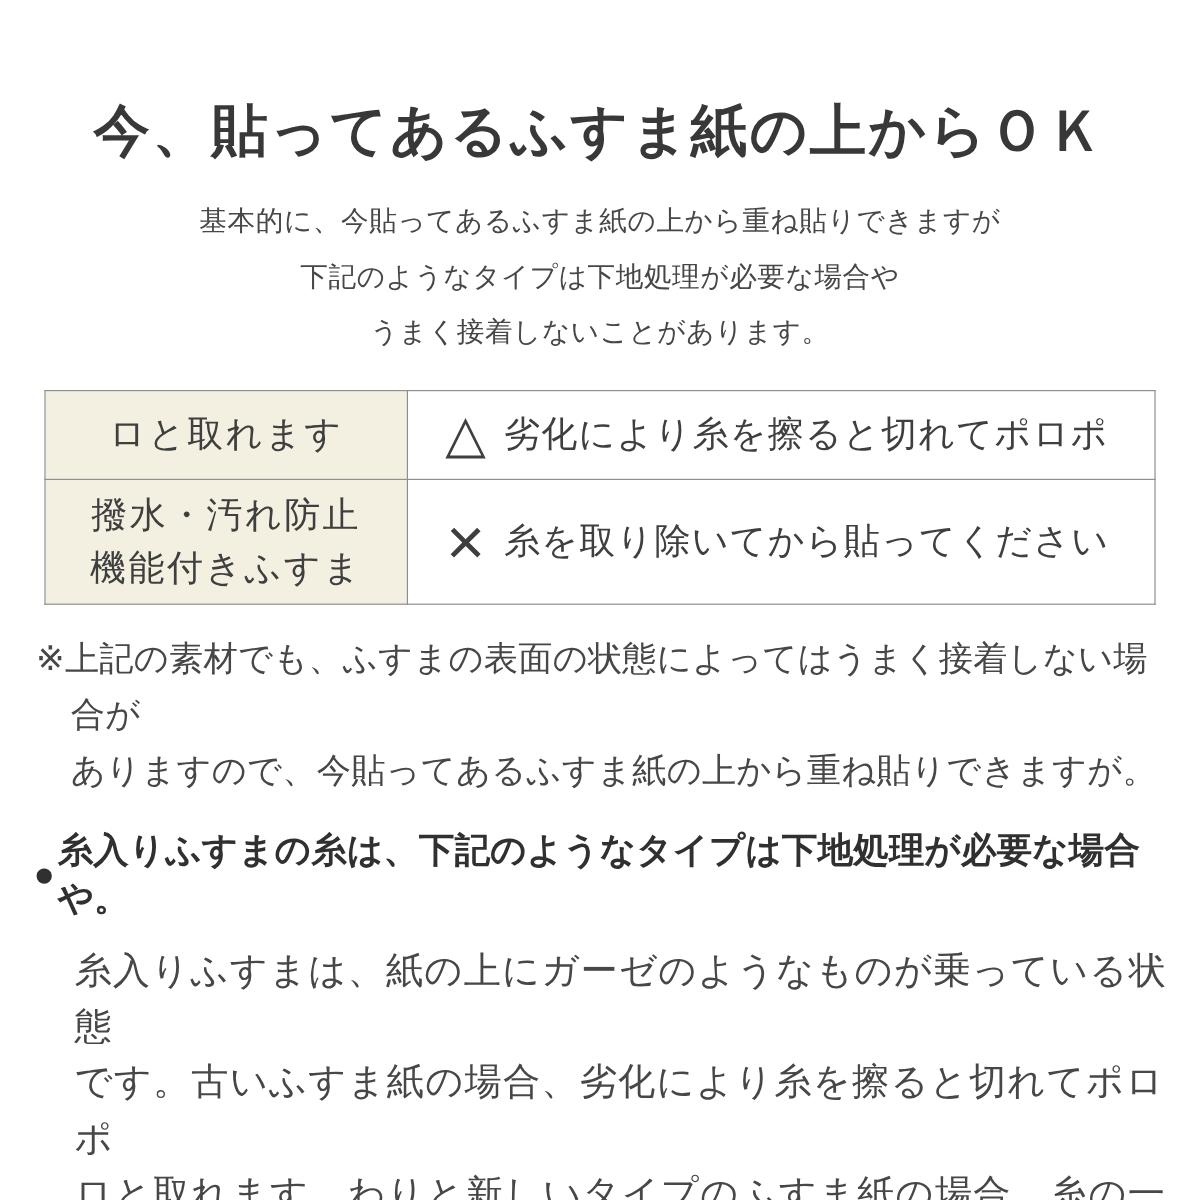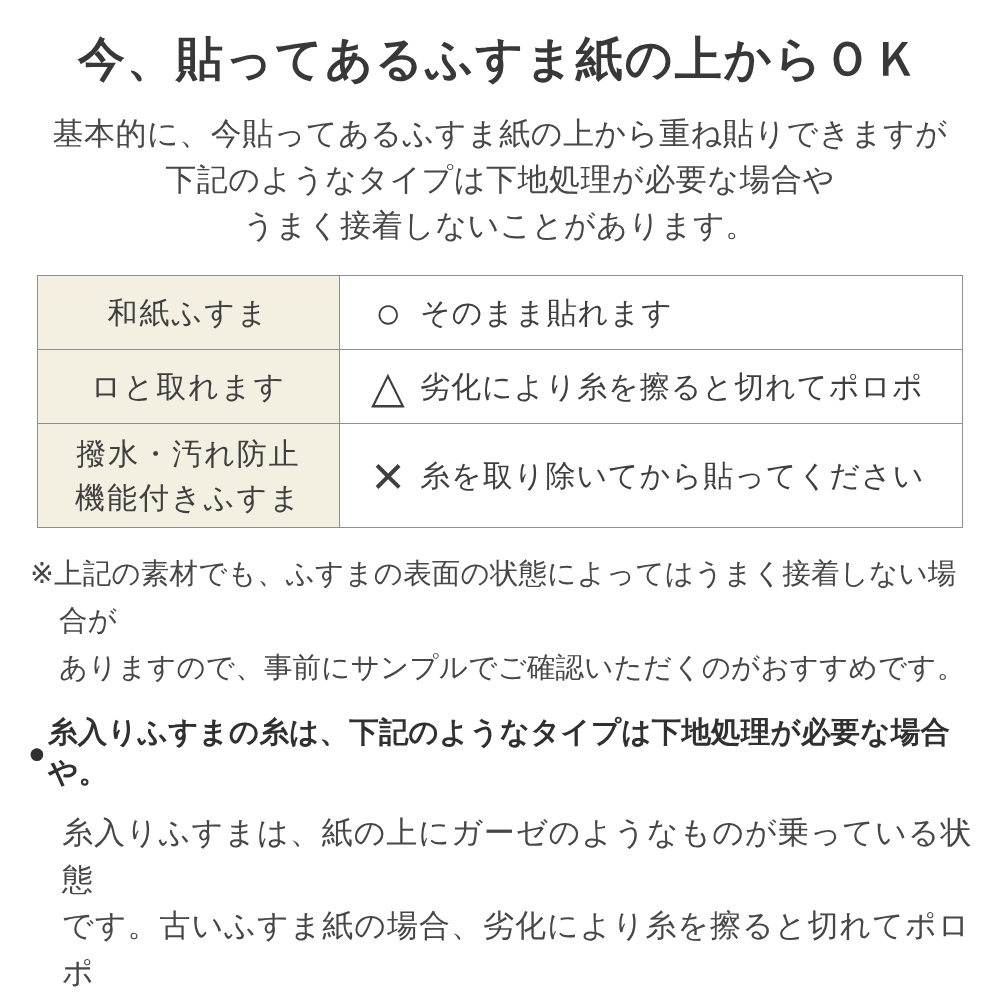--- a/index.html
+++ b/index.html
@@ -12,32 +12,32 @@
   html,body{background:#ffffff;}
   body{
     width:1000px;height:1000px;
     font-family:"Liberation Sans","DejaVu Sans",sans-serif;
     color:var(--text);
     overflow:hidden;
   }
   .page{width:1000px;height:1000px;position:relative;}
 
   .title{
-    margin-top:28px;
+    margin-top:78px;
     text-align:center;
     font-size:47px;
     font-weight:bold;
     letter-spacing:2px;
     color:var(--dark);
   }
 
   .intro{
     margin-top:20px;
     text-align:center;
-    font-size:31px;
+    font-size:23px;
     line-height:46px;
     white-space:pre-line;
     letter-spacing:0.5px;
     color:var(--text);
   }
 
   table.compat{
     margin:26px auto 0 auto;
     width:926px;
     border-collapse:collapse;
@@ -122,29 +122,20 @@
 <div class="page">
 
   <h1 class="title">今、貼ってあるふすま紙の上からＯＫ</h1>
 
   <div class="intro">基本的に、今貼ってあるふすま紙の上から重ね貼りできますが
 下記のようなタイプは下地処理が必要な場合や
 うまく接着しないことがあります。</div>
 
   <table class="compat">
     <tbody>
-      <tr class="row-1">
-        <td class="type-cell">和紙ふすま</td>
-        <td class="desc-cell">
-          <div class="desc-inner">
-            <span class="symbol">○</span>
-            <span class="desc-text">そのまま貼れます</span>
-          </div>
-        </td>
-      </tr>
       <tr class="row-2">
         <td class="type-cell">ロと取れます</td>
         <td class="desc-cell">
           <div class="desc-inner">
             <span class="symbol">△</span>
             <span class="desc-text">劣化により糸を擦ると切れてポロポ</span>
           </div>
         </td>
       </tr>
       <tr class="row-4">
@@ -154,21 +145,21 @@
           <div class="desc-inner">
             <span class="symbol symbol--cross">×</span>
             <span class="desc-text">糸を取り除いてから貼ってください</span>
           </div>
         </td>
       </tr>
     </tbody>
   </table>
 
   <div class="note">※上記の素材でも、ふすまの表面の状態によってはうまく接着しない場合が
-ありますので、事前にサンプルでご確認いただくのがおすすめです。</div>
+ありますので、今貼ってあるふすま紙の上から重ね貼りできますが。</div>
 
   <div class="section-heading">
     <span class="bullet">●</span>
     <span>糸入りふすまの糸は、下記のようなタイプは下地処理が必要な場合や。</span>
   </div>
 
   <div class="section-body">糸入りふすまは、紙の上にガーゼのようなものが乗っている状態
 です。古いふすま紙の場合、劣化により糸を擦ると切れてポロポ
 ロと取れます。わりと新しいタイプのふすま紙の場合、糸の一部
 を持つとガーゼのようなものがめくれて剥がしやすくなります。</div>

